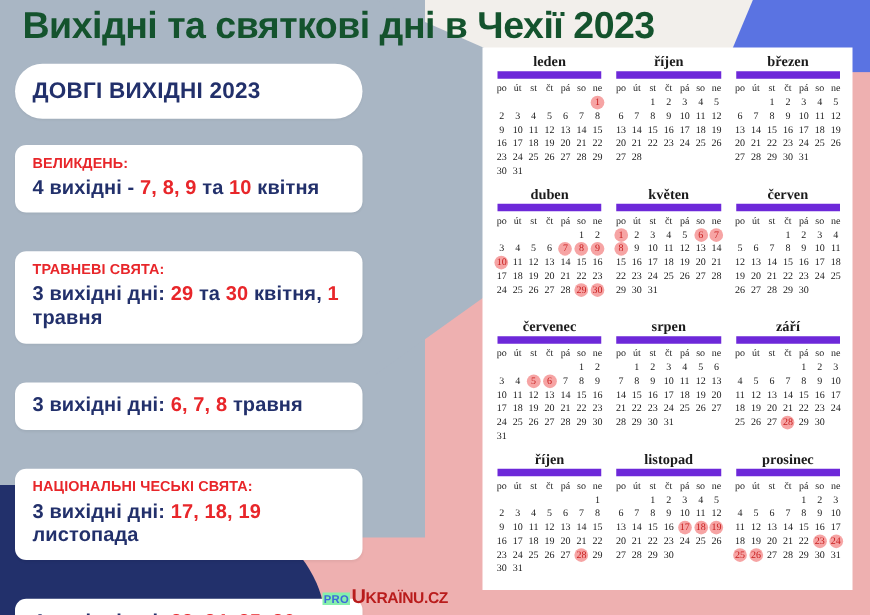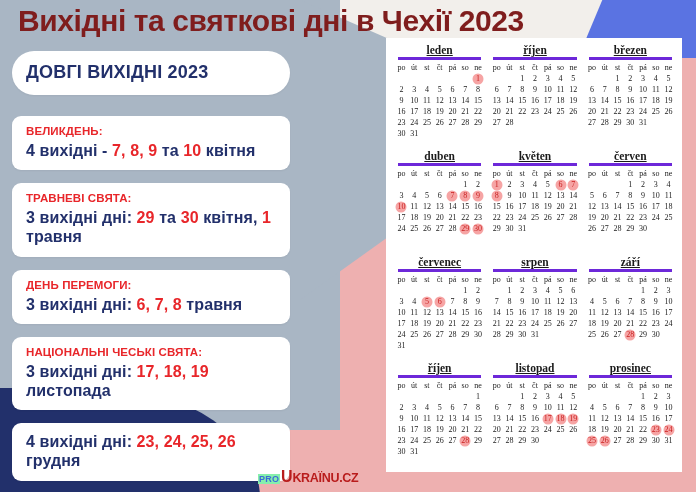--- a/index.html
+++ b/index.html
@@ -44,38 +44,38 @@
     background: #5a73e2;
     clip-path: polygon(22% 0%, 100% 0%, 100% 100%, 0% 100%);
   }
 
   
   .title {
     position: absolute;
     left: 18px; top: 4px;
     font-size: 30px;
     font-weight: bold;
-    color: #7f1d1d;
+    color: #14532d;
     letter-spacing: -0.4px;
     white-space: nowrap;
     z-index: 10;
   }
 
   
   .cards {
     position: absolute;
     left: 12px; top: 51px;
     width: 278px;
     z-index: 8;
   }
   .card {
     background: #ffffff;
     border-radius: 9px;
     padding: 9px 18px 10px 14px;
-    margin-bottom: 13px;
+    margin-bottom: 31px;
     box-shadow: 0 1px 2px rgba(0,0,0,0.05);
   }
   .card.header-card {
     padding: 11px 14px 12px 14px;
     margin-bottom: 21px;
     border-radius: 22px;
   }
   .card-heading {
     font-size: 18px;
     font-weight: bold;
@@ -116,23 +116,22 @@
   .month {
     padding: 0 3px;
     text-align: center;
   }
   .month-name {
     font-family: "Liberation Serif", serif;
     font-size: 11.5px;
     font-weight: bold;
     color: #1b1b1b;
     padding-bottom: 1px;
-    border-bottom: 3px solid #6d28d9;
+    border-bottom: 6px solid #6d28d9;
     margin: 0 3px 2px 3px;
-    text-decoration: underline;
   }
   .dow-row, .day-row {
     display: grid;
     grid-template-columns: repeat(7, 1fr);
     font-family: "Liberation Serif", serif;
     font-size: 8px;
     color: #1b1b1b;
     line-height: 11px;
   }
   .dow-row { color: #222; }
@@ -209,21 +208,20 @@
     <div id="cards-container">
         <div class="card">
           <div class="card-title">ВЕЛИКДЕНЬ:</div>
           <div class="card-body"><span>4 вихідні - </span><span class="hl">7, 8, 9</span><span> та </span><span class="hl">10</span><span> квітня</span></div>
         </div>
         <div class="card">
           <div class="card-title">ТРАВНЕВІ СВЯТА:</div>
           <div class="card-body"><span>3 вихідні дні: </span><span class="hl">29</span><span> та </span><span class="hl">30</span><span> квітня, </span><span class="hl">1</span><span> травня</span></div>
         </div>
         <div class="card">
-          <div class="card-title">ДЕНЬ ПЕРЕМОГИ:</div>
           <div class="card-body"><span>3 вихідні дні: </span><span class="hl">6, 7, 8</span><span> травня</span></div>
         </div>
         <div class="card">
           <div class="card-title">НАЦІОНАЛЬНІ ЧЕСЬКІ СВЯТА:</div>
           <div class="card-body"><span>3 вихідні дні: </span><span class="hl">17, 18, 19</span><span> листопада</span></div>
         </div>
         <div class="card">
           <div class="card-body"><span>4 вихідні дні: </span><span class="hl">23, 24, 25, 26</span><span> грудня</span></div>
         </div>
       </div>

